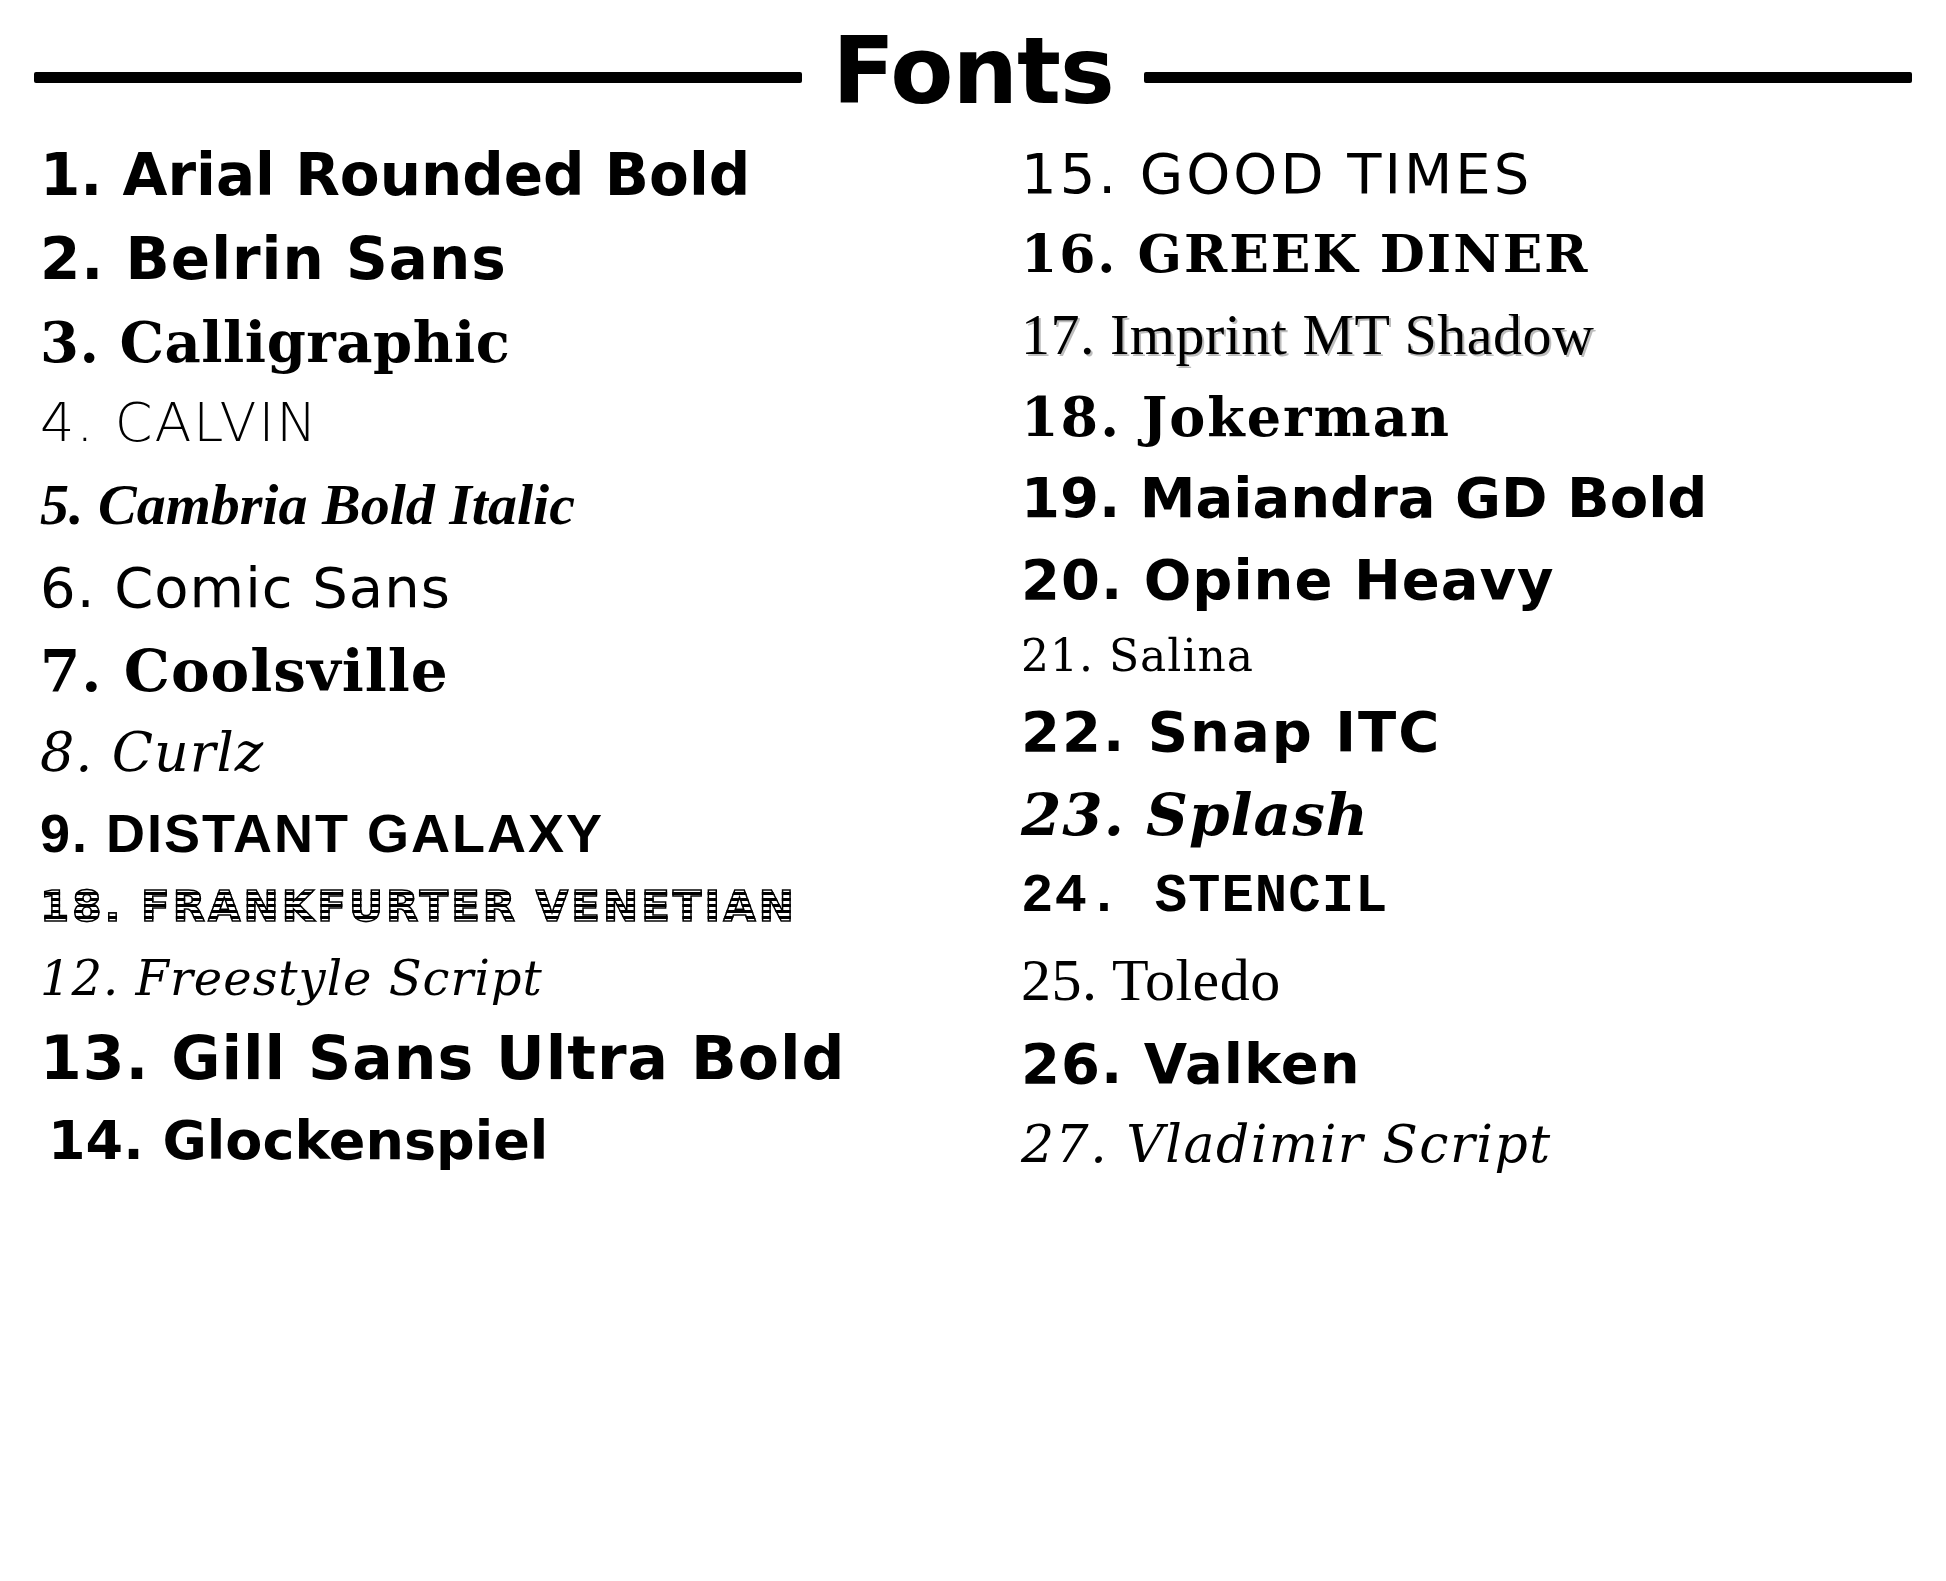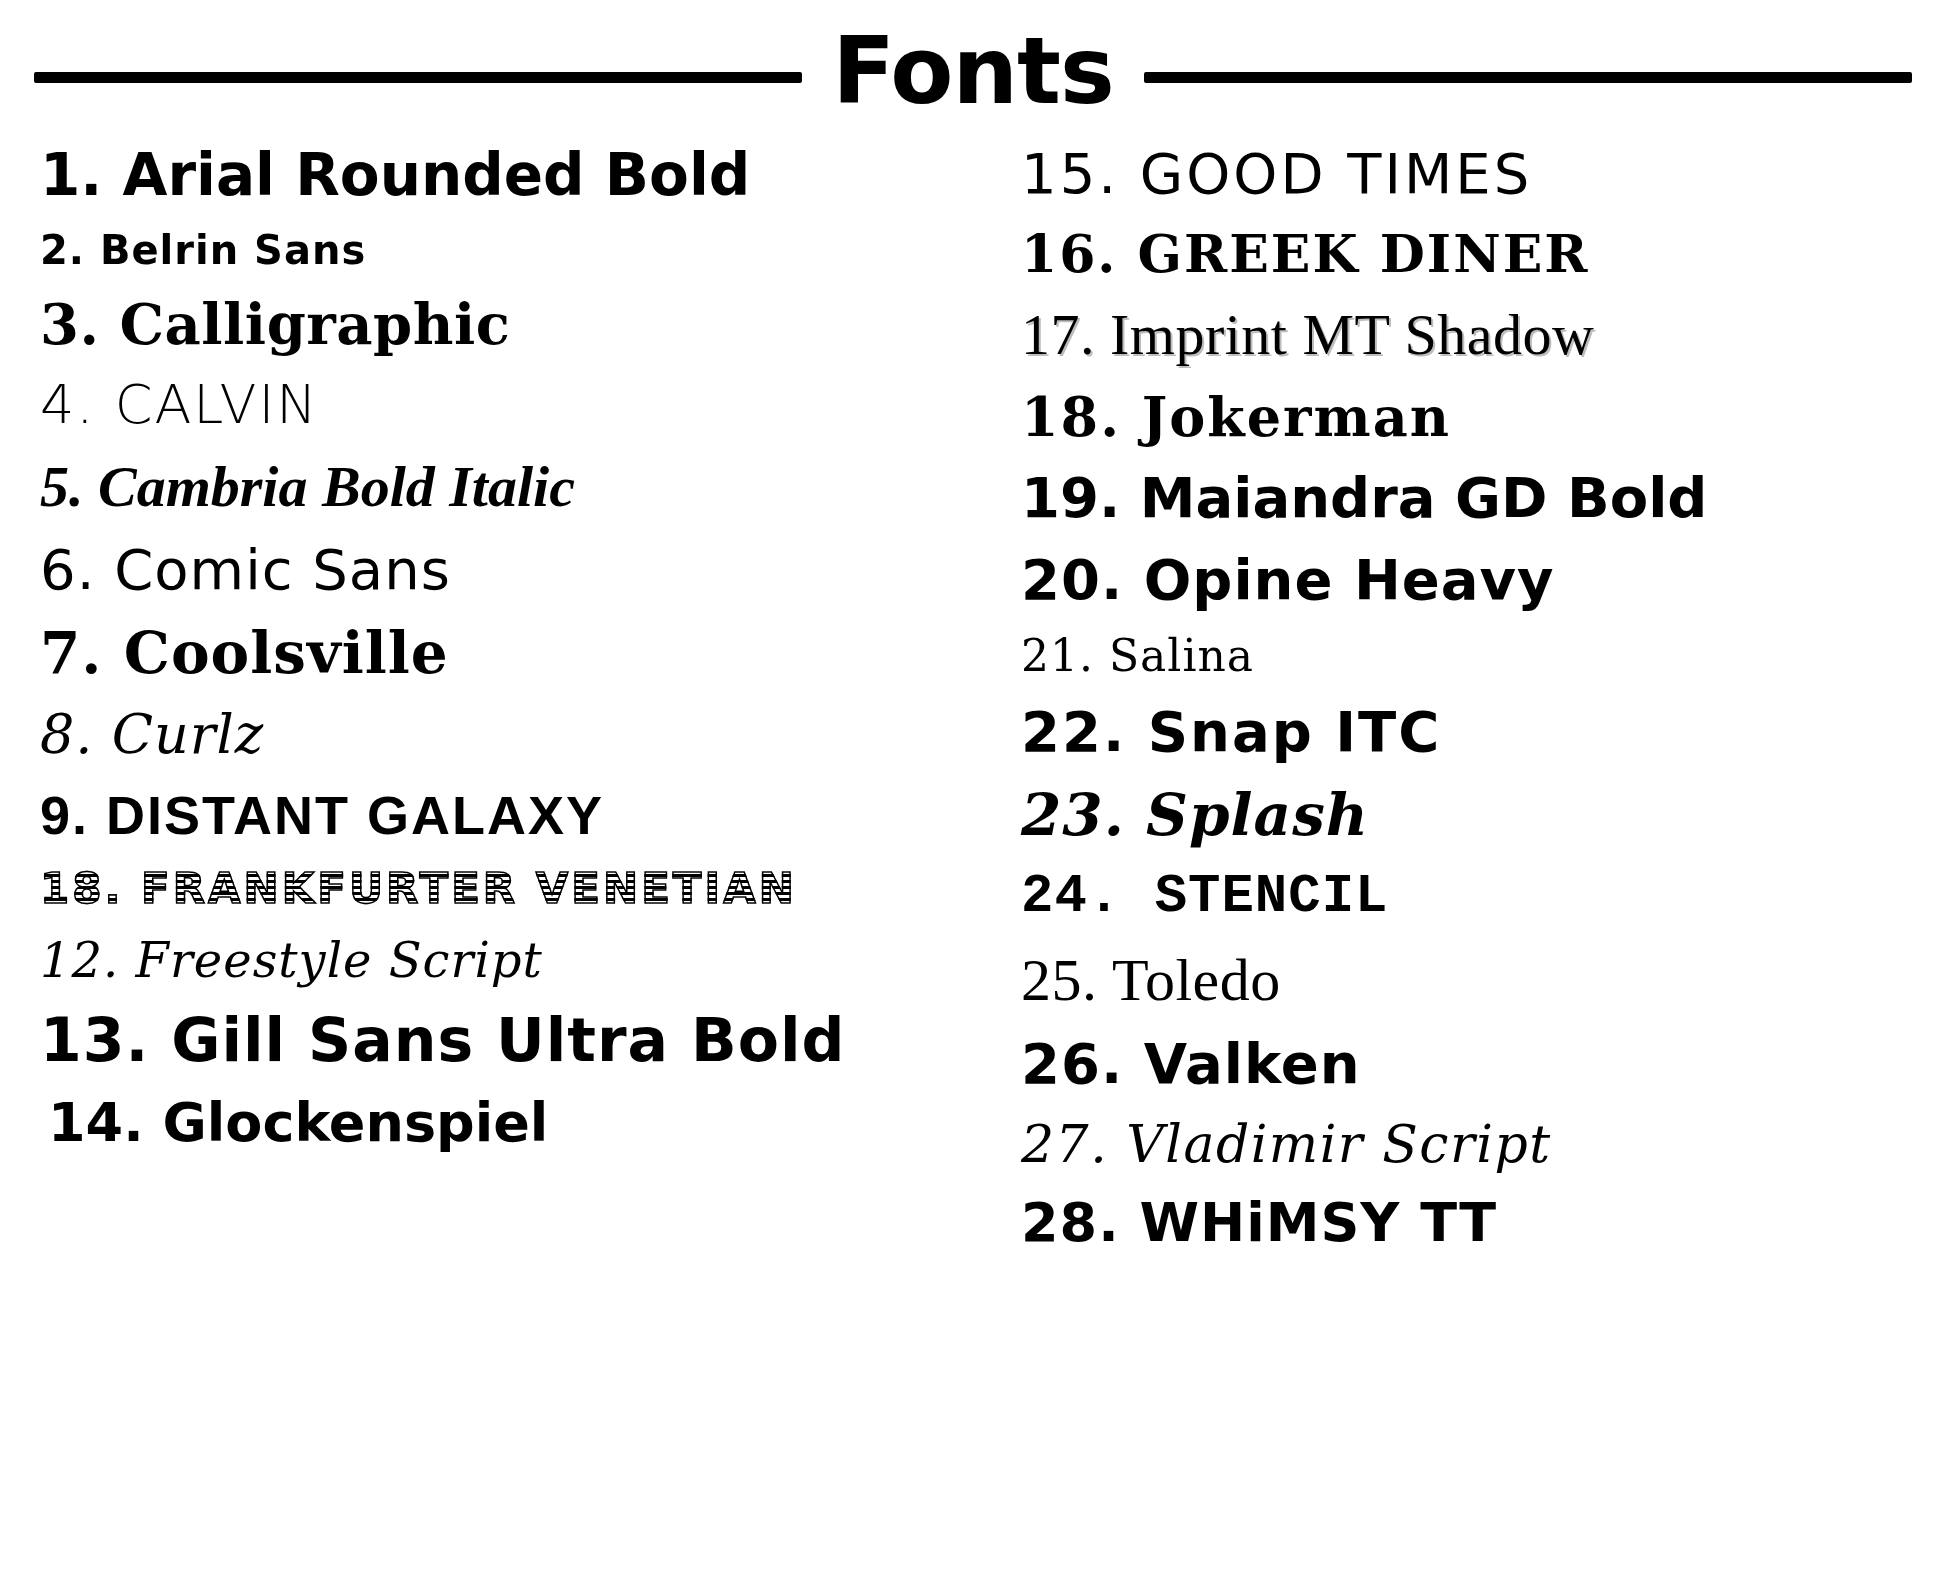--- a/index.html
+++ b/index.html
@@ -74,21 +74,21 @@
 
   
   .item .num, .item .name {
     display: inline;
   }
 
   
   
   .f1  { font-family: "DejaVu Sans", sans-serif; font-size: 58px; font-weight: 600; letter-spacing: 0px; }
   
-  .f2  { font-family: "DejaVu Sans", sans-serif; font-size: 40px; font-weight: bold; letter-spacing: 1px; }
+  .f2  { font-family: "DejaVu Sans", sans-serif; font-size: 58px; font-weight: bold; letter-spacing: 1px; }
   
   .f3  { font-family: "DejaVu Serif", serif; font-size: 56px; font-weight: bold; letter-spacing: 0.5px; }
   
   .f4  { font-family: "DejaVu Sans", sans-serif; font-size: 54px; font-weight: 300; letter-spacing: 2px; }
   
   .f5  { font-family: "Liberation Serif", serif; font-size: 58px; font-weight: bold; font-style: italic; }
   
   .f6  { font-family: "DejaVu Sans", sans-serif; font-size: 56px; font-weight: 400; letter-spacing: 1px; }
   
   .f7  { font-family: "DejaVu Serif", serif; font-size: 58px; font-weight: bold; letter-spacing: 1px; }
@@ -254,20 +254,16 @@
         <span class="name">Toledo</span>
       </div>
       <div class="item f26">
         <span class="num">26. </span>
         <span class="name">Valken</span>
       </div>
       <div class="item f27">
         <span class="num">27. </span>
         <span class="name">Vladimir Script</span>
       </div>
-      <div class="item f28">
-        <span class="num">28. </span>
-        <span class="name">WHiMSY TT</span>
-      </div>
     </div>
 
   </div>
 </div>
 
 </body></html>

